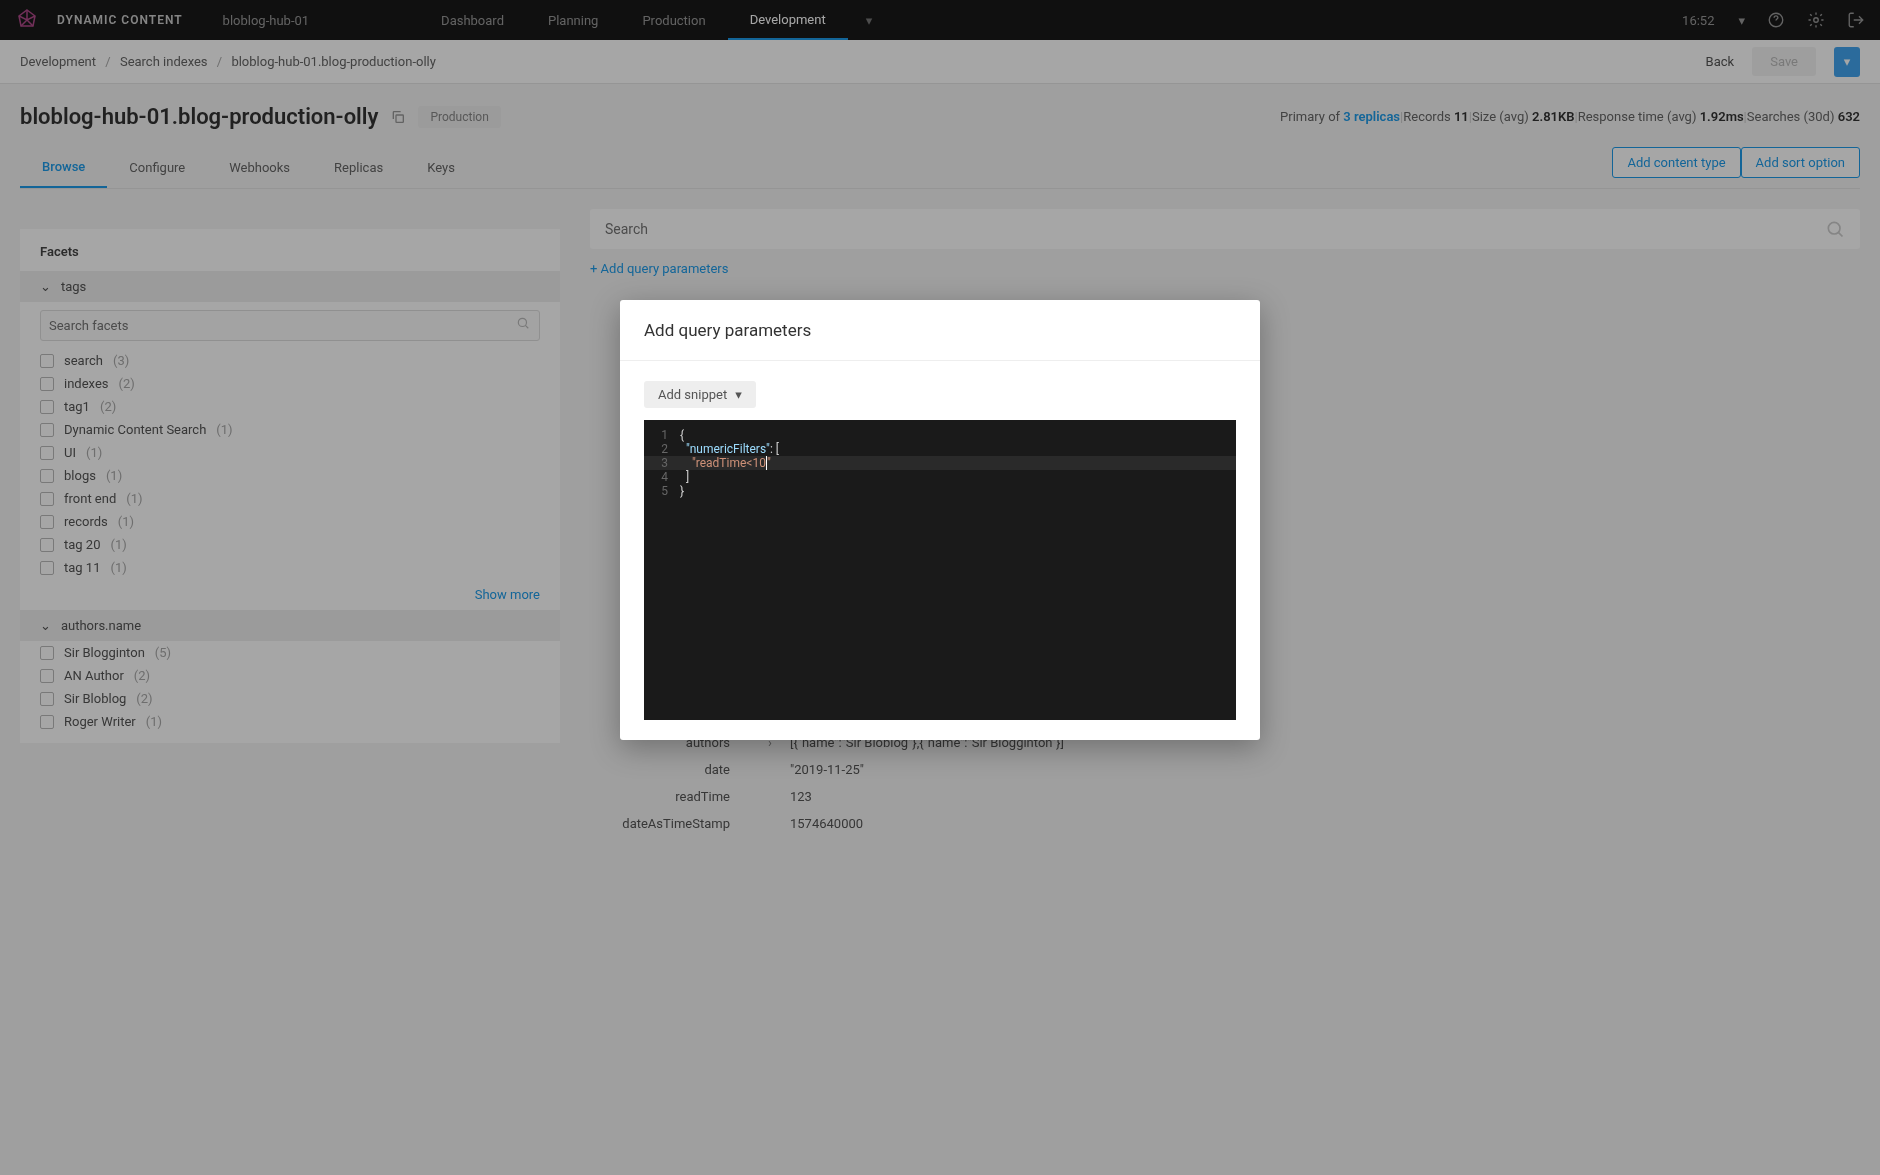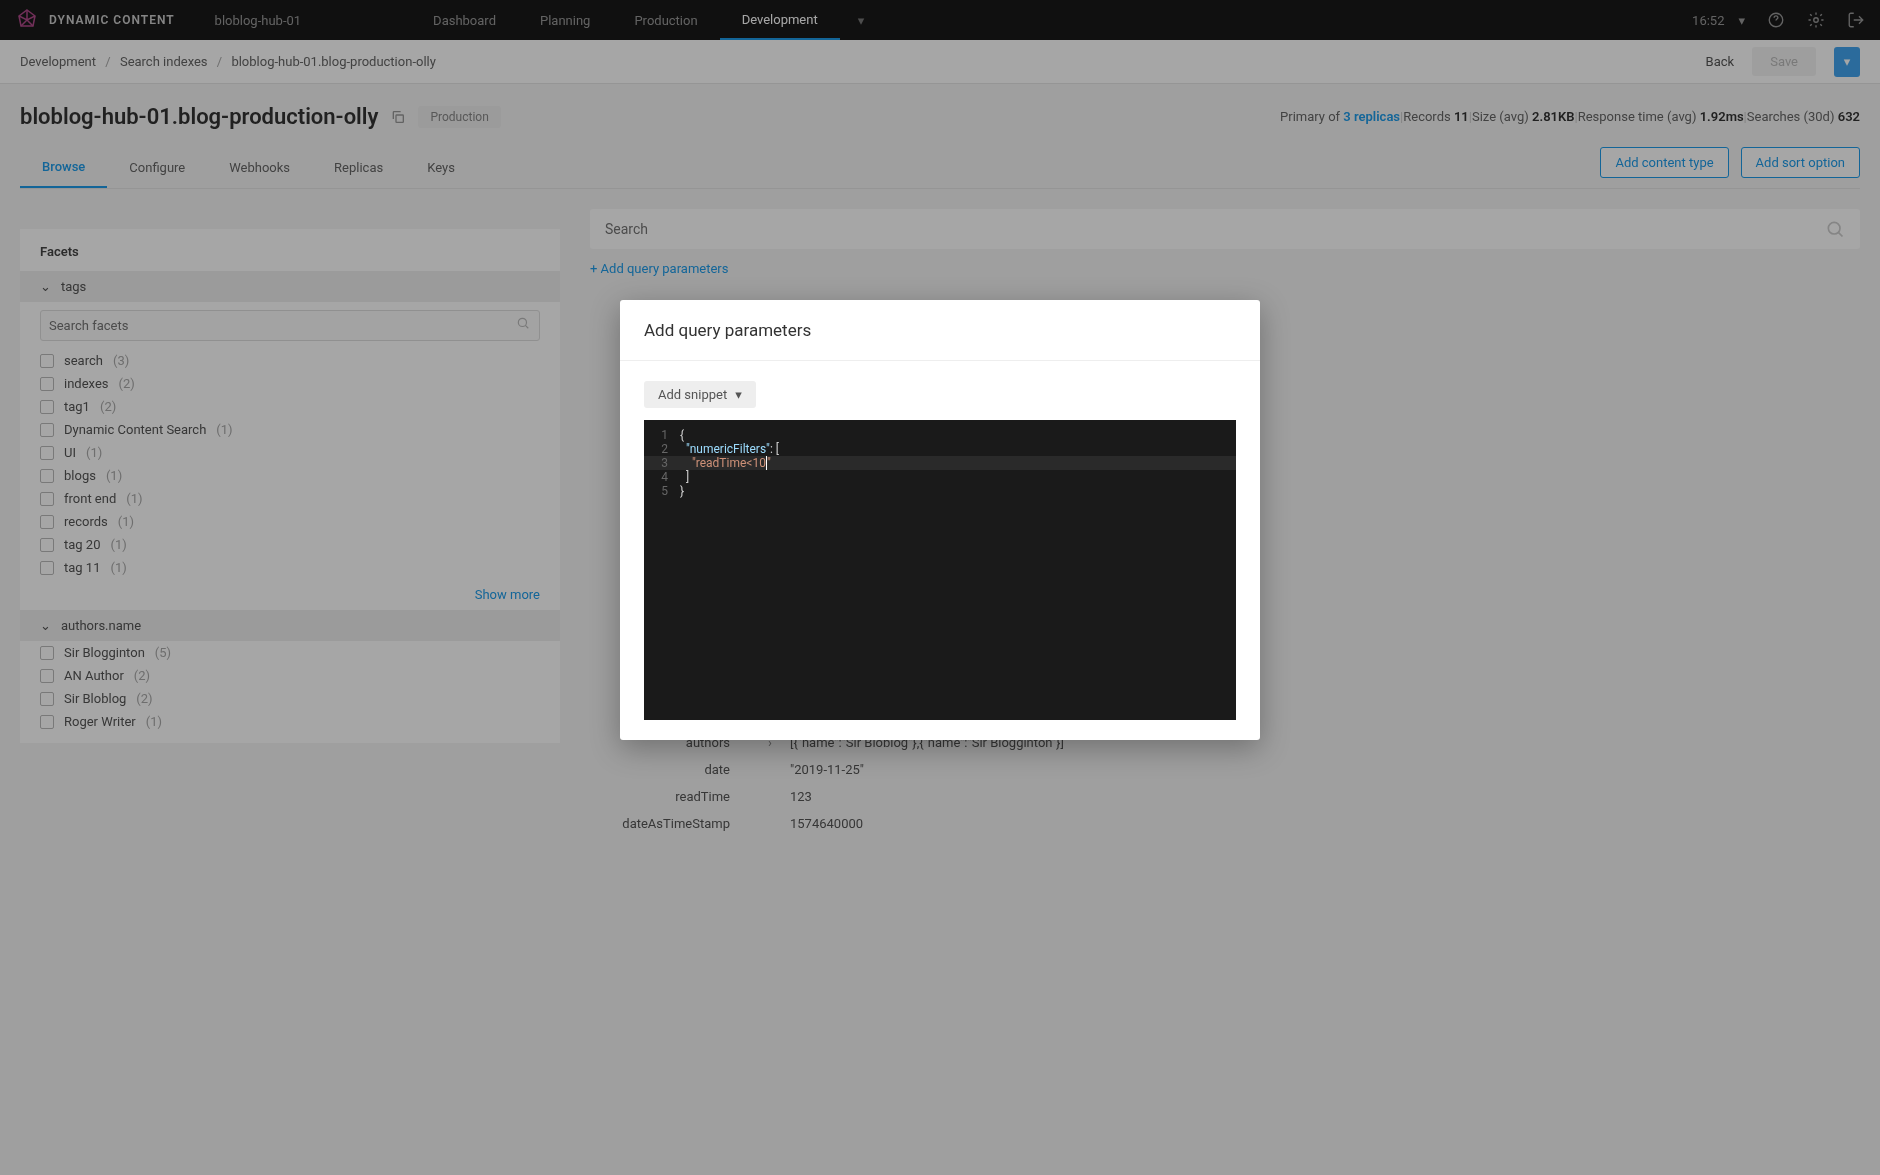--- a/index.html
+++ b/index.html
@@ -2,28 +2,28 @@
 <html><head>
 <meta charset="utf-8">
 <style>
 * { margin: 0; padding: 0; box-sizing: border-box; font-family: -apple-system, BlinkMacSystemFont, "Segoe UI", Roboto, sans-serif; }
 body { background: #f5f5f5; color: #333; font-size: 13px; position: relative; width: 1880px; height: 1175px; overflow: hidden; }
 
 
 .topnav { background: #1a1a1a; height: 40px; display: flex; align-items: center; padding: 0 15px; color: #aaa; }
 .logo-area { display: flex; align-items: center; gap: 10px; }
 .logo-icon { width: 24px; height: 24px; }
-.logo-text { color: #ccc; font-weight: 600; letter-spacing: 1px; font-size: 12px; }
+.logo-text { color: #ccc; font-weight: 600; letter-spacing: 1px; font-size: 12px; margin-left: 8px; }
 .hub-name { margin-left: 40px; color: #999; font-size: 13px; }
 .nav-tabs { display: flex; margin-left: 110px; gap: 0; }
 .nav-tab { padding: 0 22px; height: 40px; display: flex; align-items: center; color: #999; cursor: pointer; font-size: 13px; }
 .nav-tab.active { color: #fff; border-bottom: 2px solid #1e9cea; }
 .nav-dropdown { margin-left: 18px; color: #777; }
 .nav-right { margin-left: auto; display: flex; align-items: center; gap: 22px; color: #999; }
-.time-display { display:flex; align-items:flex-end; gap:14px; }
+.time-display { display:flex; align-items:flex-end; gap:24px; }
 
 
 .crumb-bar { background: #fff; height: 44px; display: flex; align-items: center; padding: 0 20px; border-bottom: 1px solid #e5e5e5; }
 .crumb { color: #666; font-size: 13px; }
 .crumb a { color: #666; text-decoration: none; }
 .crumb .sep { margin: 0 6px; color: #aaa; }
 .crumb-right { margin-left: auto; display: flex; align-items: center; gap: 18px; }
 .back-link { color: #555; cursor: pointer; }
 .save-btn { background: #f3f3f3; color: #bbb; padding: 7px 18px; border-radius: 3px; }
 .save-drop { background: #42a5f0; width: 26px; height: 30px; border-radius: 3px; display:flex; align-items:center; justify-content:center; color:#fff; }
@@ -36,21 +36,21 @@
 .env-badge { background: #eee; color: #888; padding: 4px 12px; border-radius: 3px; font-size: 12px; }
 .stats-row { margin-left: auto; display: flex; align-items: center; color: #666; font-size: 13px; }
 .stat-sep { color: #ccc; }
 .stat b { color: #333; font-weight: 600; }
 .stat .link { color: #1e9cea; font-weight: 600; }
 
 
 .subtabs-row { display: flex; align-items: center; margin-top: 18px; border-bottom: 1px solid #e5e5e5; }
 .subtab { padding: 12px 22px; color: #666; cursor: pointer; }
 .subtab.active { color: #1e9cea; border-bottom: 2px solid #1e9cea; font-weight: 500; }
-.subtab-right { margin-left: auto; display: flex; gap: 12px; padding-bottom: 10px; padding-left: 48px; }
+.subtab-right { margin-left: auto; display: flex; gap: 0; padding-bottom: 10px; padding-left: 48px; }
 .outline-btn { border: 1px solid #1e9cea; color: #1e9cea; padding: 7px 14px; border-radius: 3px; background: #fff; cursor: pointer; font-size: 13px; }
 
 
 .main-area { display: flex; padding: 20px; gap: 30px; }
 .left-col { width: 540px; }
 .info-card { background: #fff; padding: 20px; font-size: 13px; color: #555; line-height: 1.6; }
 .info-card a { color: #1e9cea; text-decoration: none; }
 
 .facets-section { background: #fff; margin-top: 20px; padding: 15px 0 10px; }
 .facets-title { font-weight: 600; padding: 0 20px 12px; font-size: 13px; color: #444; }

